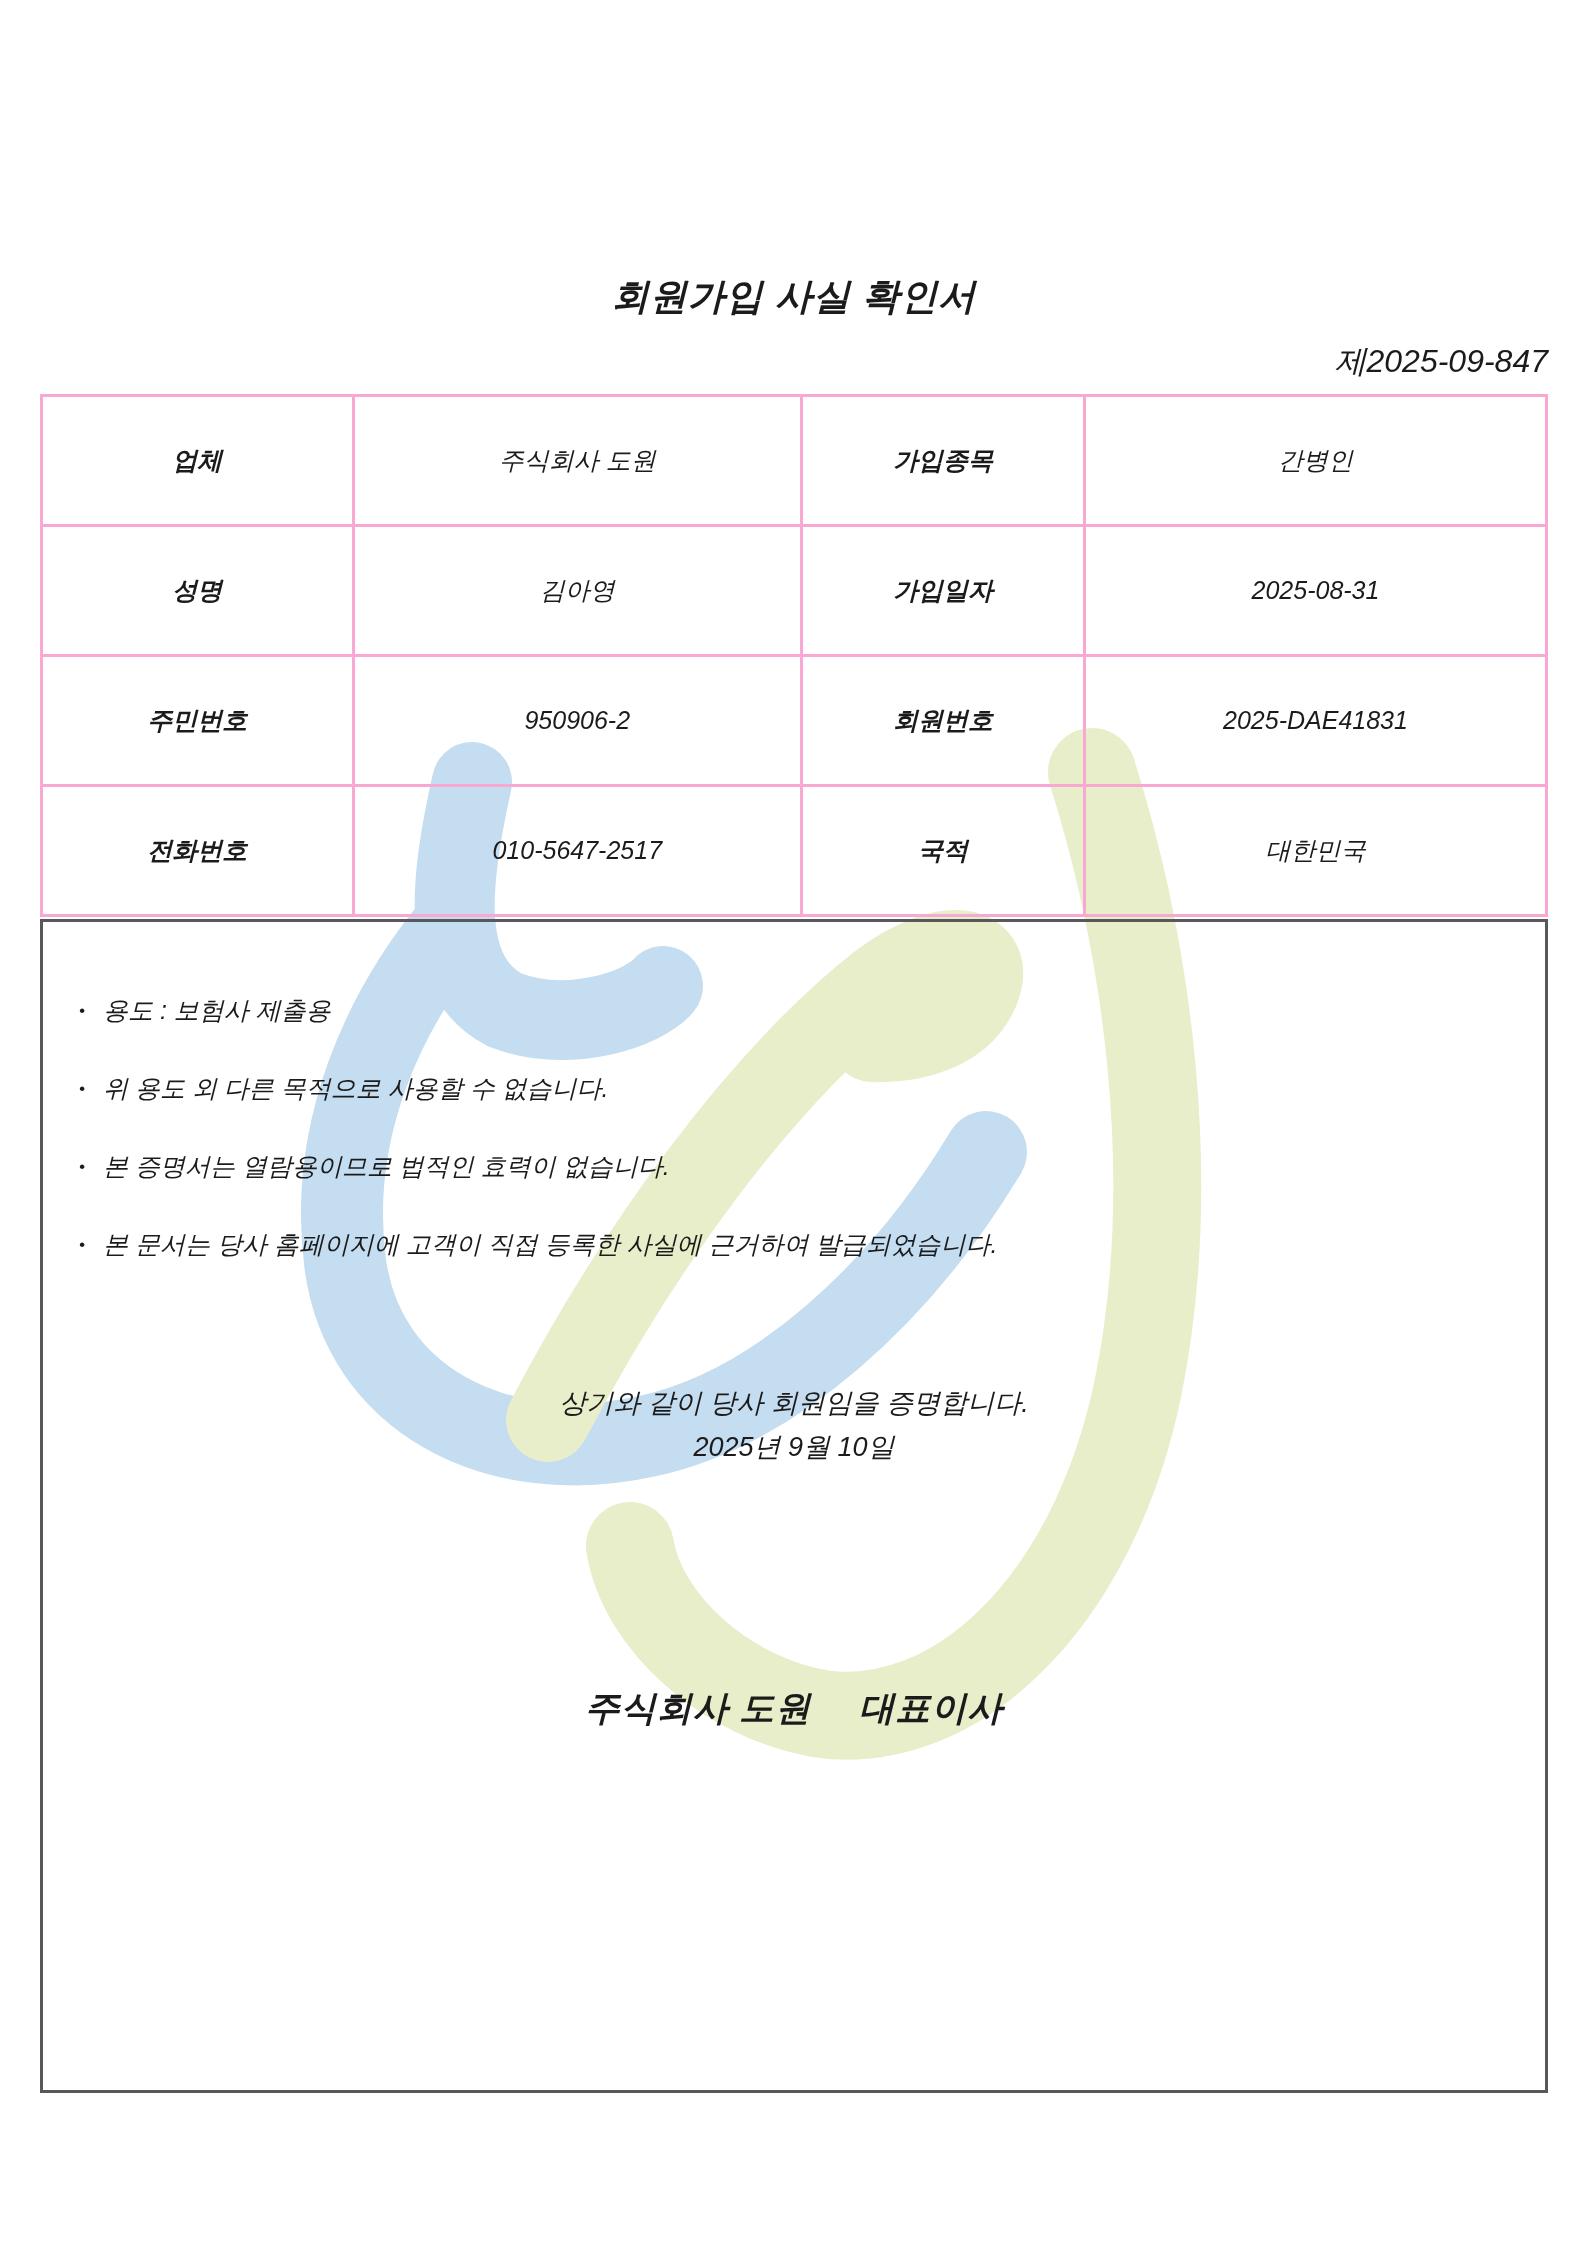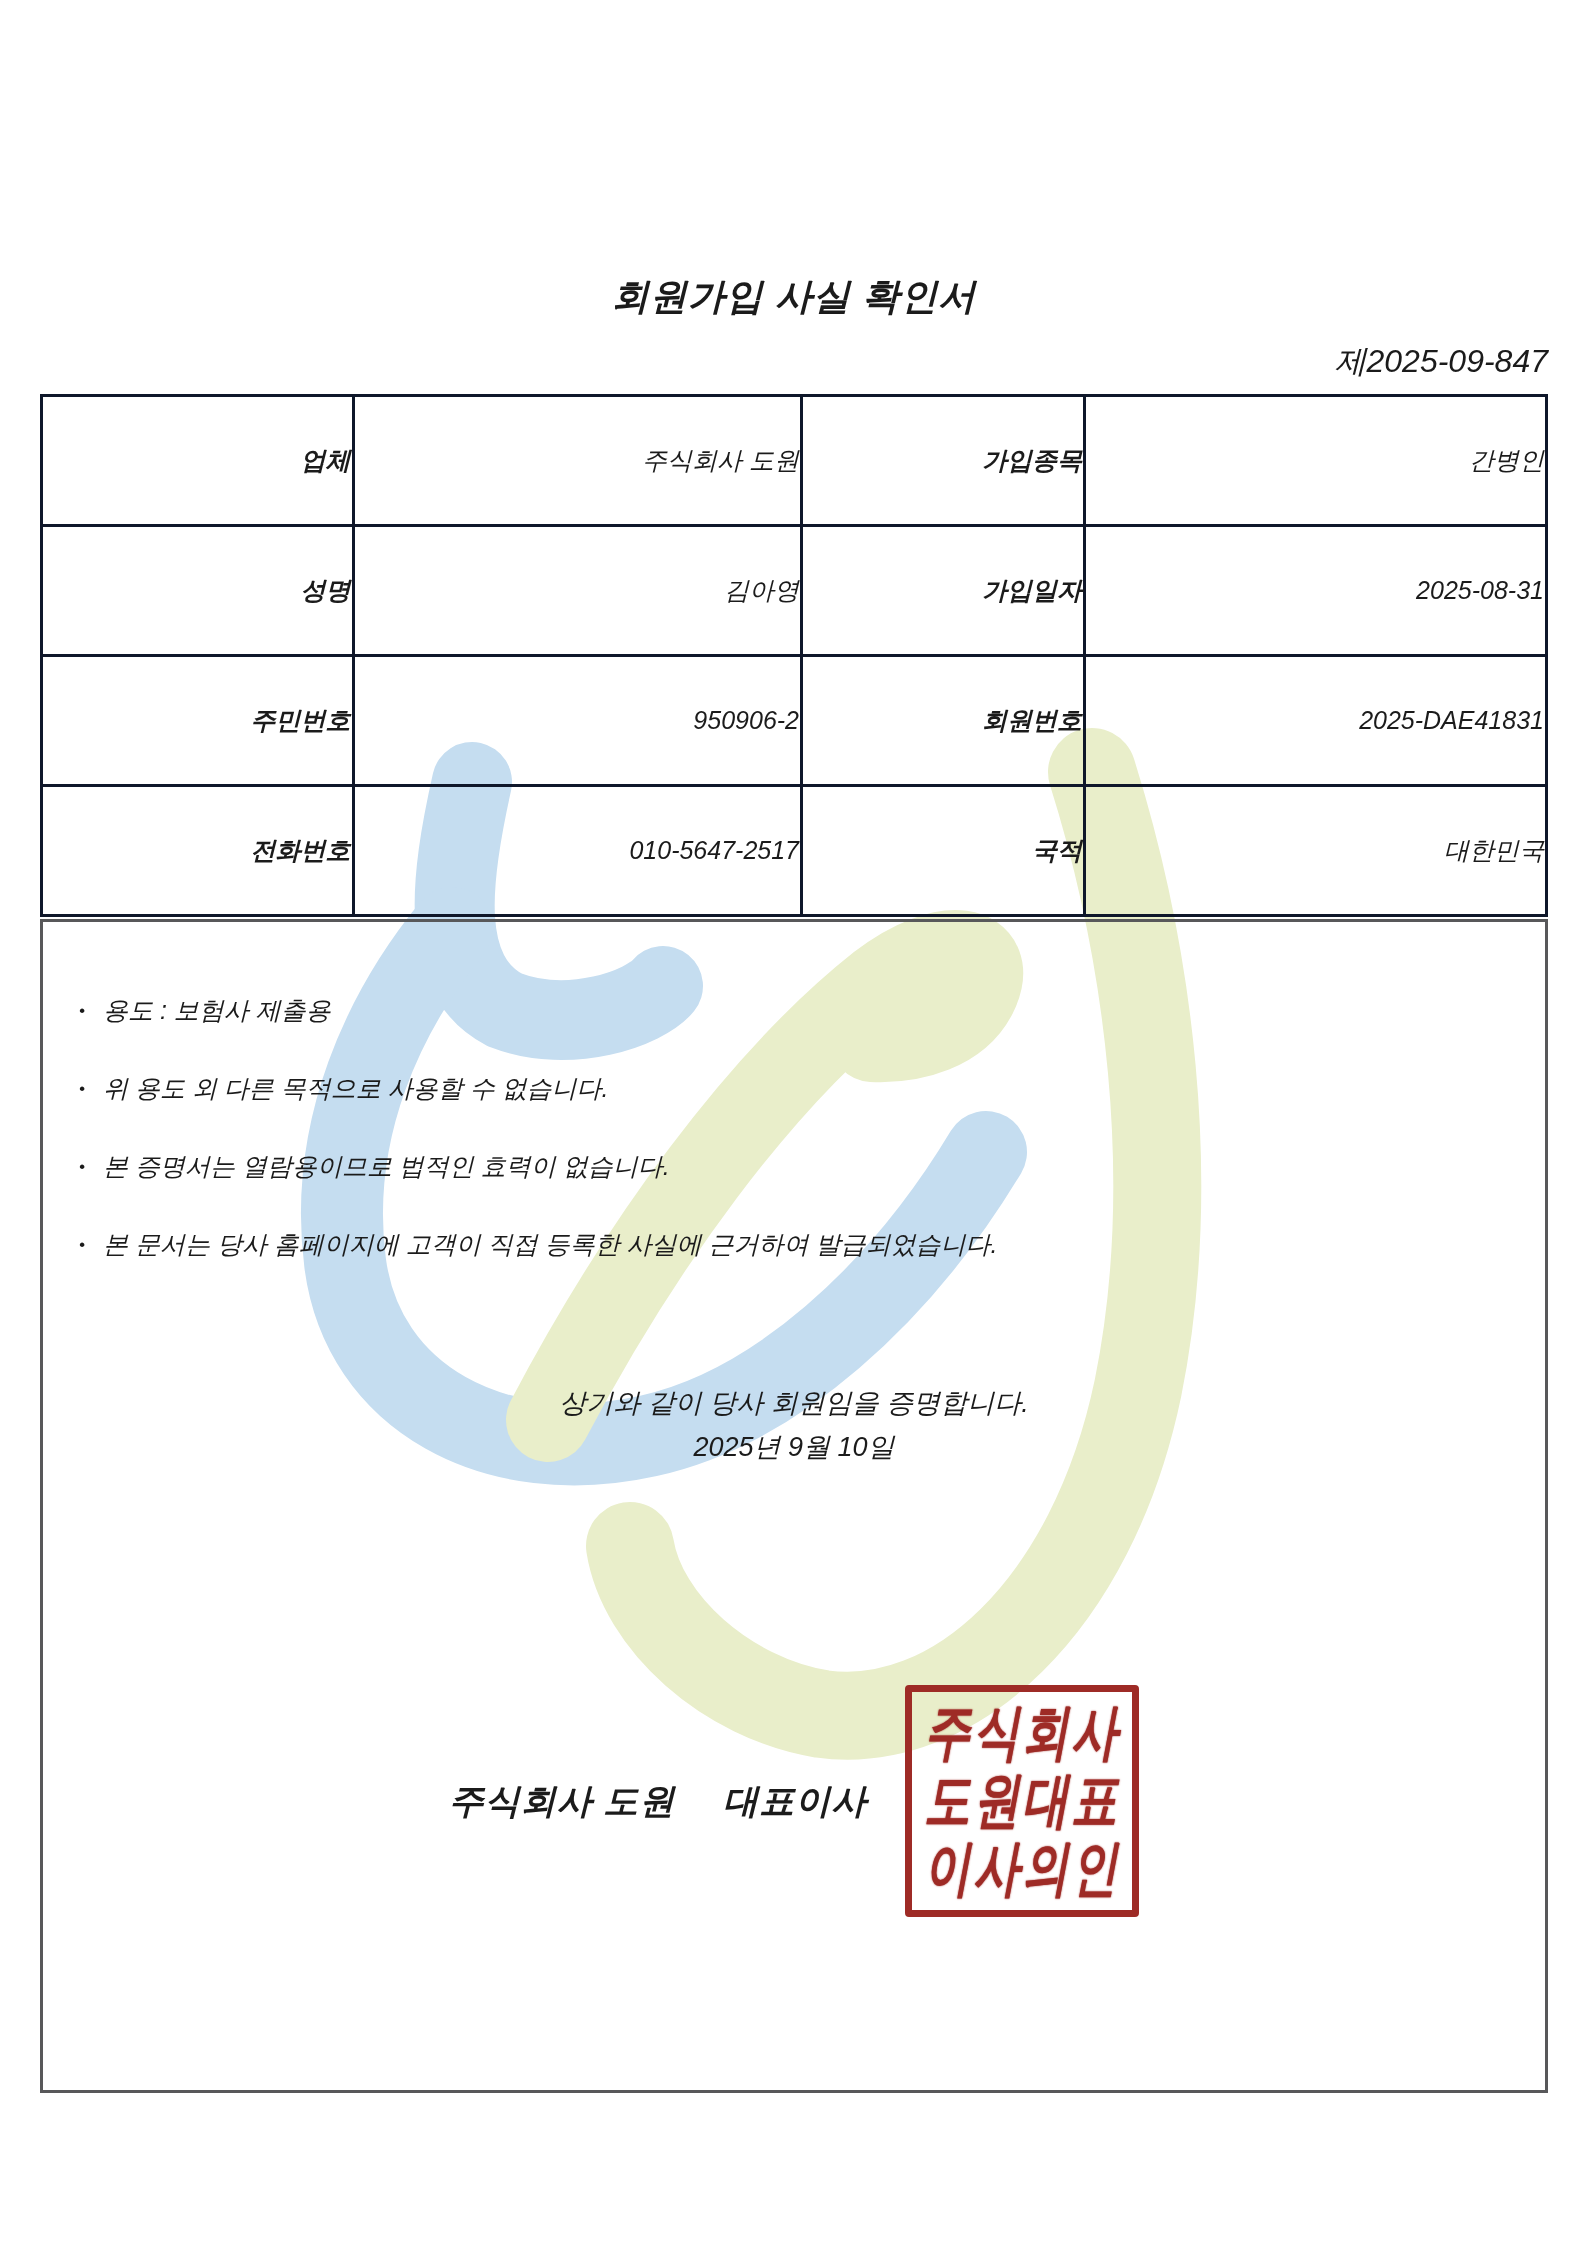--- a/index.html
+++ b/index.html
@@ -29,23 +29,23 @@
     text-align:right;
     font-size:32px;
     margin-top:18px;
     margin-bottom:10px;
   }
   table.member{
     width:100%;
     border-collapse:collapse;
   }
   table.member td{
-    border:3px solid #0f172a;
+    border:3px solid #f9a8d4;
     height:125px;
-    text-align:right;
+    text-align:center;
     vertical-align:middle;
     font-size:25px;
     background:transparent;
   }
   td.lbl{font-weight:bold;}
   .c1{width:20.7%;}
   .c2{width:29.8%;}
   .c3{width:18.8%;}
   .c4{width:30.7%;}
   .bigbox{
@@ -188,22 +188,17 @@
       <div class="statement">
         <div>상기와 같이 당사 회원임을 증명합니다.</div>
         <div>2025년 9월 10일</div>
       </div>
 
       <div class="sigrow">
         <div class="sigtext">
           <span>주식회사 도원</span>
           <span>대표이사</span>
         </div>
-        <div class="seal">
-          <div class="sline">주식회사</div>
-          <div class="sline">도원대표</div>
-          <div class="sline">이사의인</div>
-        </div>
       </div>
 
     </div>
   </div>
 </div>
 
 </body></html>

